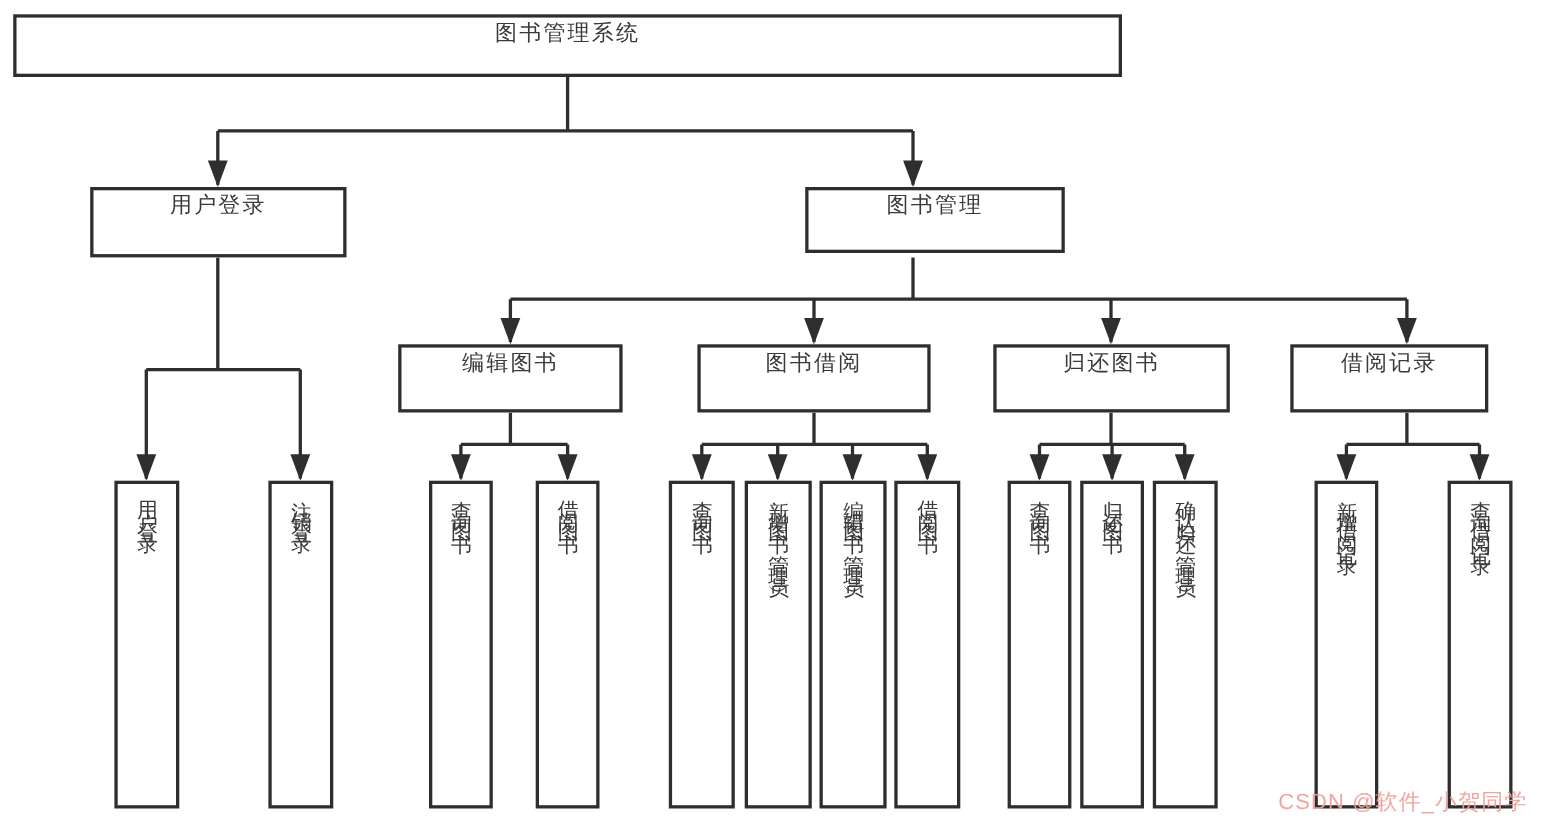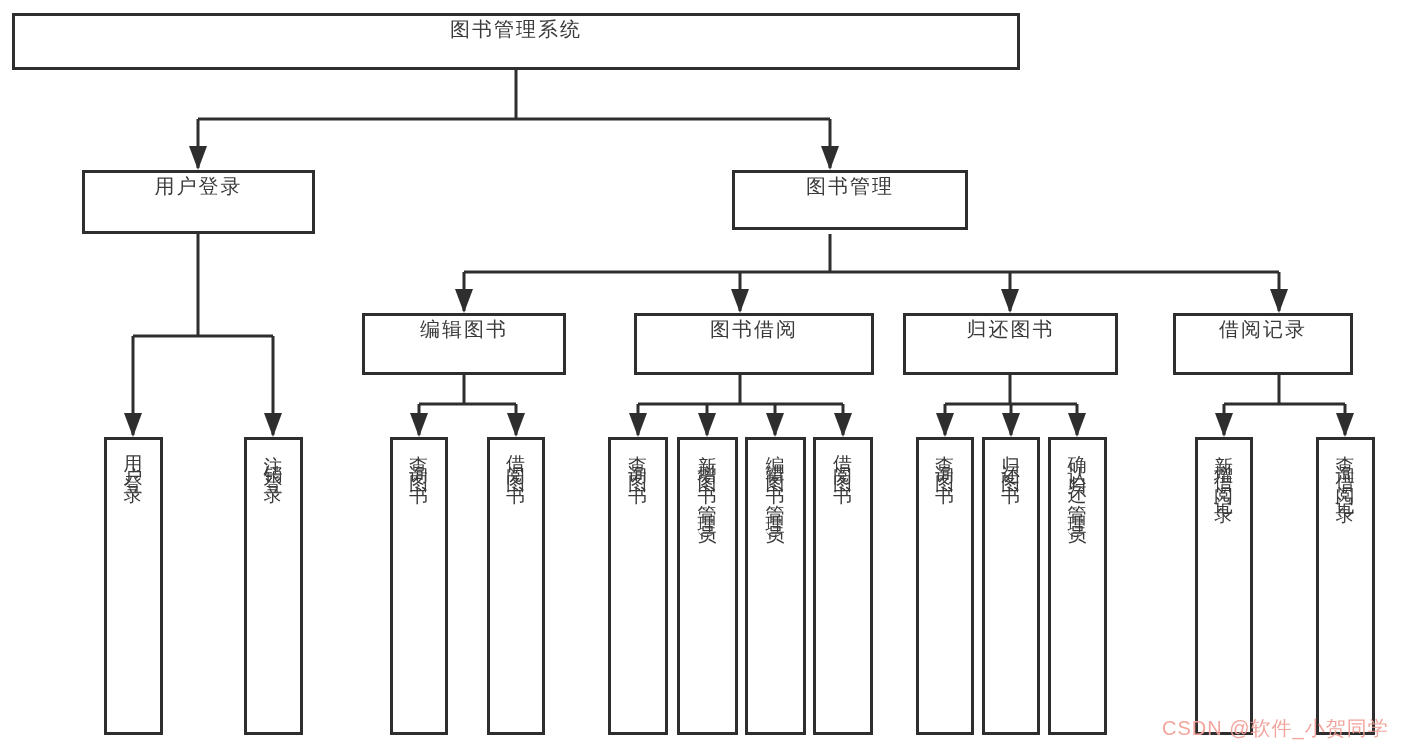--- a/index.html
+++ b/index.html
@@ -88,21 +88,21 @@
   <div class="box h" style="left:82px;top:170px;width:233px;height:64px">
     <span class="label">用户登录</span>
   </div>
   <div class="box h" style="left:732px;top:170px;width:236px;height:60px">
     <span class="label">图书管理</span>
   </div>
 
   <div class="box h" style="left:362px;top:313px;width:204px;height:62px">
     <span class="label">编辑图书</span>
   </div>
-  <div class="box h" style="left:634px;top:313px;width:240px;height:62px">
+  <div class="box h" style="left:634px;top:313px;width:212px;height:62px">
     <span class="label">图书借阅</span>
   </div>
   <div class="box h" style="left:903px;top:313px;width:215px;height:62px">
     <span class="label">归还图书</span>
   </div>
   <div class="box h" style="left:1173px;top:313px;width:180px;height:62px">
     <span class="label">借阅记录</span>
   </div>
 
   <div class="box v" style="left:104px;top:437px;width:59px;height:298px">

